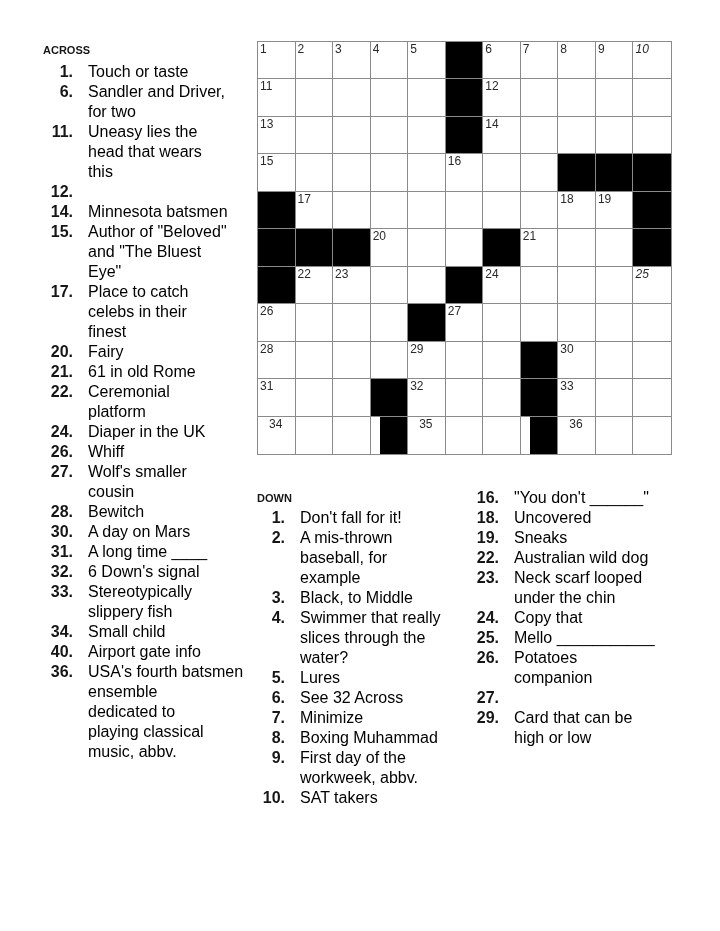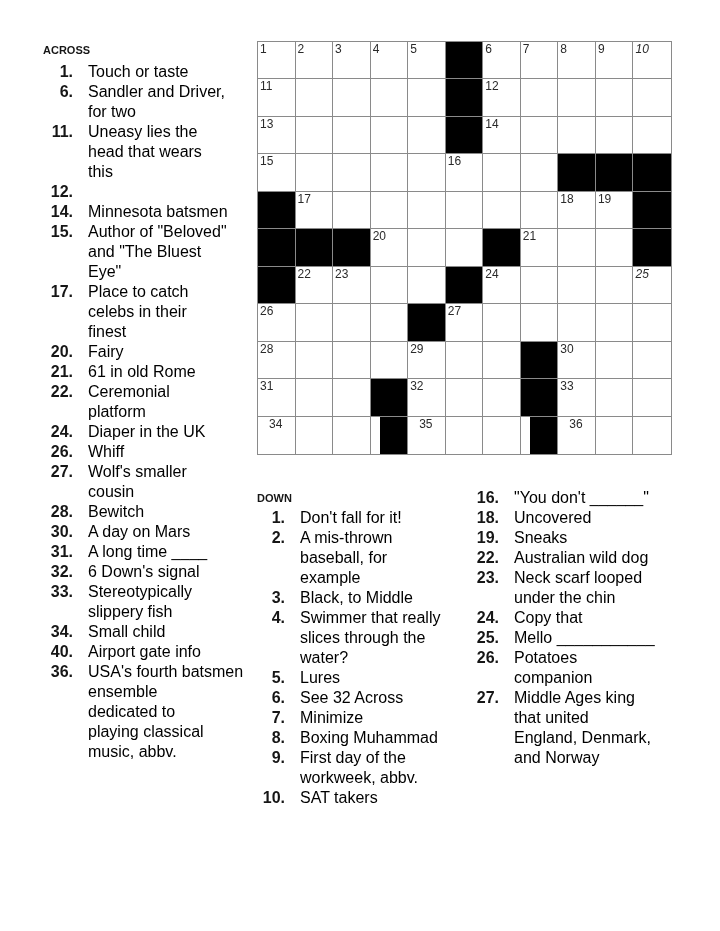--- a/index.html
+++ b/index.html
@@ -454,18 +454,19 @@
       <span class="clue-num">25.</span>
       <span class="clue-text">Mello ___________</span>
     </div>
     <div class="clue">
       <span class="clue-num">26.</span>
       <span class="clue-text">Potatoes
 companion</span>
     </div>
     <div class="clue">
       <span class="clue-num">27.</span>
-      <span class="clue-text">Middle Ages king
-that united
-England, Denmark,
-and Norway</span>
+    </div>
+    <div class="clue">
+      <span class="clue-num">29.</span>
+      <span class="clue-text">Card that can be
+high or low</span>
     </div>
   </div>
 
 </body></html>

